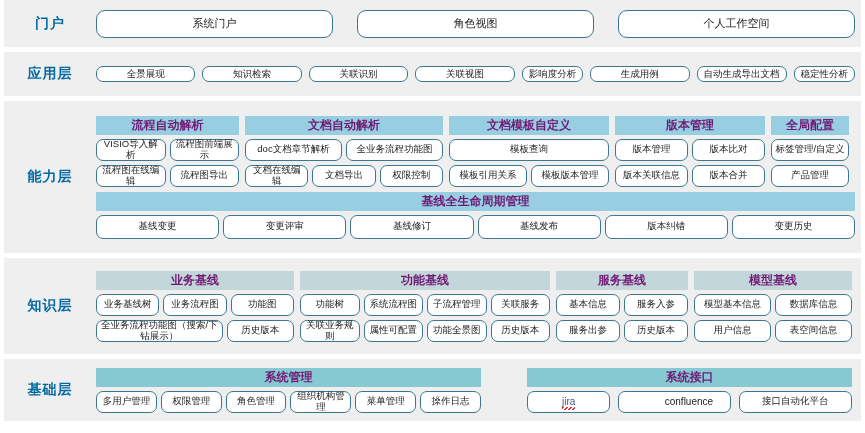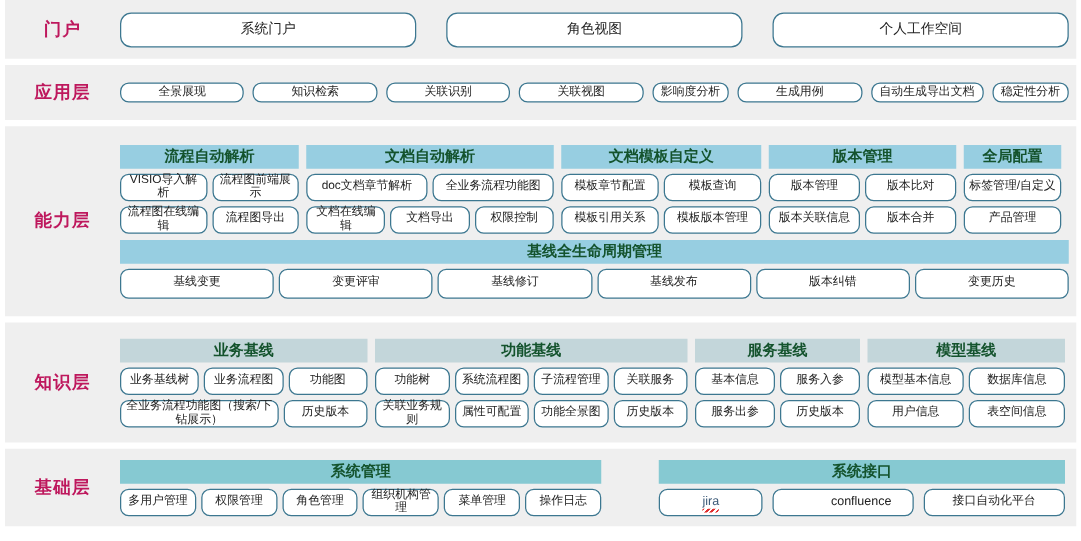--- a/index.html
+++ b/index.html
@@ -13,21 +13,21 @@
   .band{
     display:flex;align-items:center;
     background:#efefef;
     box-sizing:border-box;
     margin:0 4px 5px 4px;
   }
   .band-label{
     width:92px;flex:0 0 92px;
     text-align:center;
     font-size:14px;font-weight:bold;letter-spacing:1px;
-    color:#be185d;
+    color:#0369a1;
   }
   .band-body{flex:1 1 auto;padding:6px 6px 6px 0;box-sizing:border-box;}
 
   
   .pill{
     border:1.3px solid #3c7790;
     border-radius:7px;
     background:#ffffff;
     color:#222;
     font-size:9.5px;
@@ -47,21 +47,21 @@
   
   .app-row{display:flex;gap:7px;}
   .app-row .pill{height:16px;padding:0 6px;flex:0 0 auto;}
   .app-row .pill.grow{flex:1 1 0;}
 
   
   .cap-cols{display:flex;gap:6px;align-items:flex-start;}
   .col{display:flex;flex-direction:column;gap:4px;}
   .grp-head{
     height:19px;display:flex;align-items:center;justify-content:center;
-    font-size:12px;font-weight:bold;color:#14532d;
+    font-size:12px;font-weight:bold;color:#701a75;
   }
   .grp-head.blue{background:#97cee1;}
   .grp-head.slate{background:#c3d6da;}
   .grp-head.teal{background:#86c9d2;}
   .brow{display:flex;gap:4px;}
   .brow .pill{height:22px;flex:1 1 0;}
 
   .lifecycle{margin-top:5px;}
   .lifecycle .grp-head{height:19px;font-size:12px;}
   .lifecycle .brow{margin-top:4px;}
@@ -140,21 +140,20 @@
           <div class="brow">
             <div class="pill">文档在线编辑</div>
             <div class="pill">文档导出</div>
             <div class="pill">权限控制</div>
           </div>
         </div>
 
         <div class="col" style="width:160px;">
           <div class="grp-head blue">文档模板自定义</div>
           <div class="brow">
-            <div class="pill">模板章节配置</div>
             <div class="pill">模板查询</div>
           </div>
           <div class="brow">
             <div class="pill">模板引用关系</div>
             <div class="pill">模板版本管理</div>
           </div>
         </div>
 
         <div class="col" style="width:150px;">
           <div class="grp-head blue">版本管理</div>

